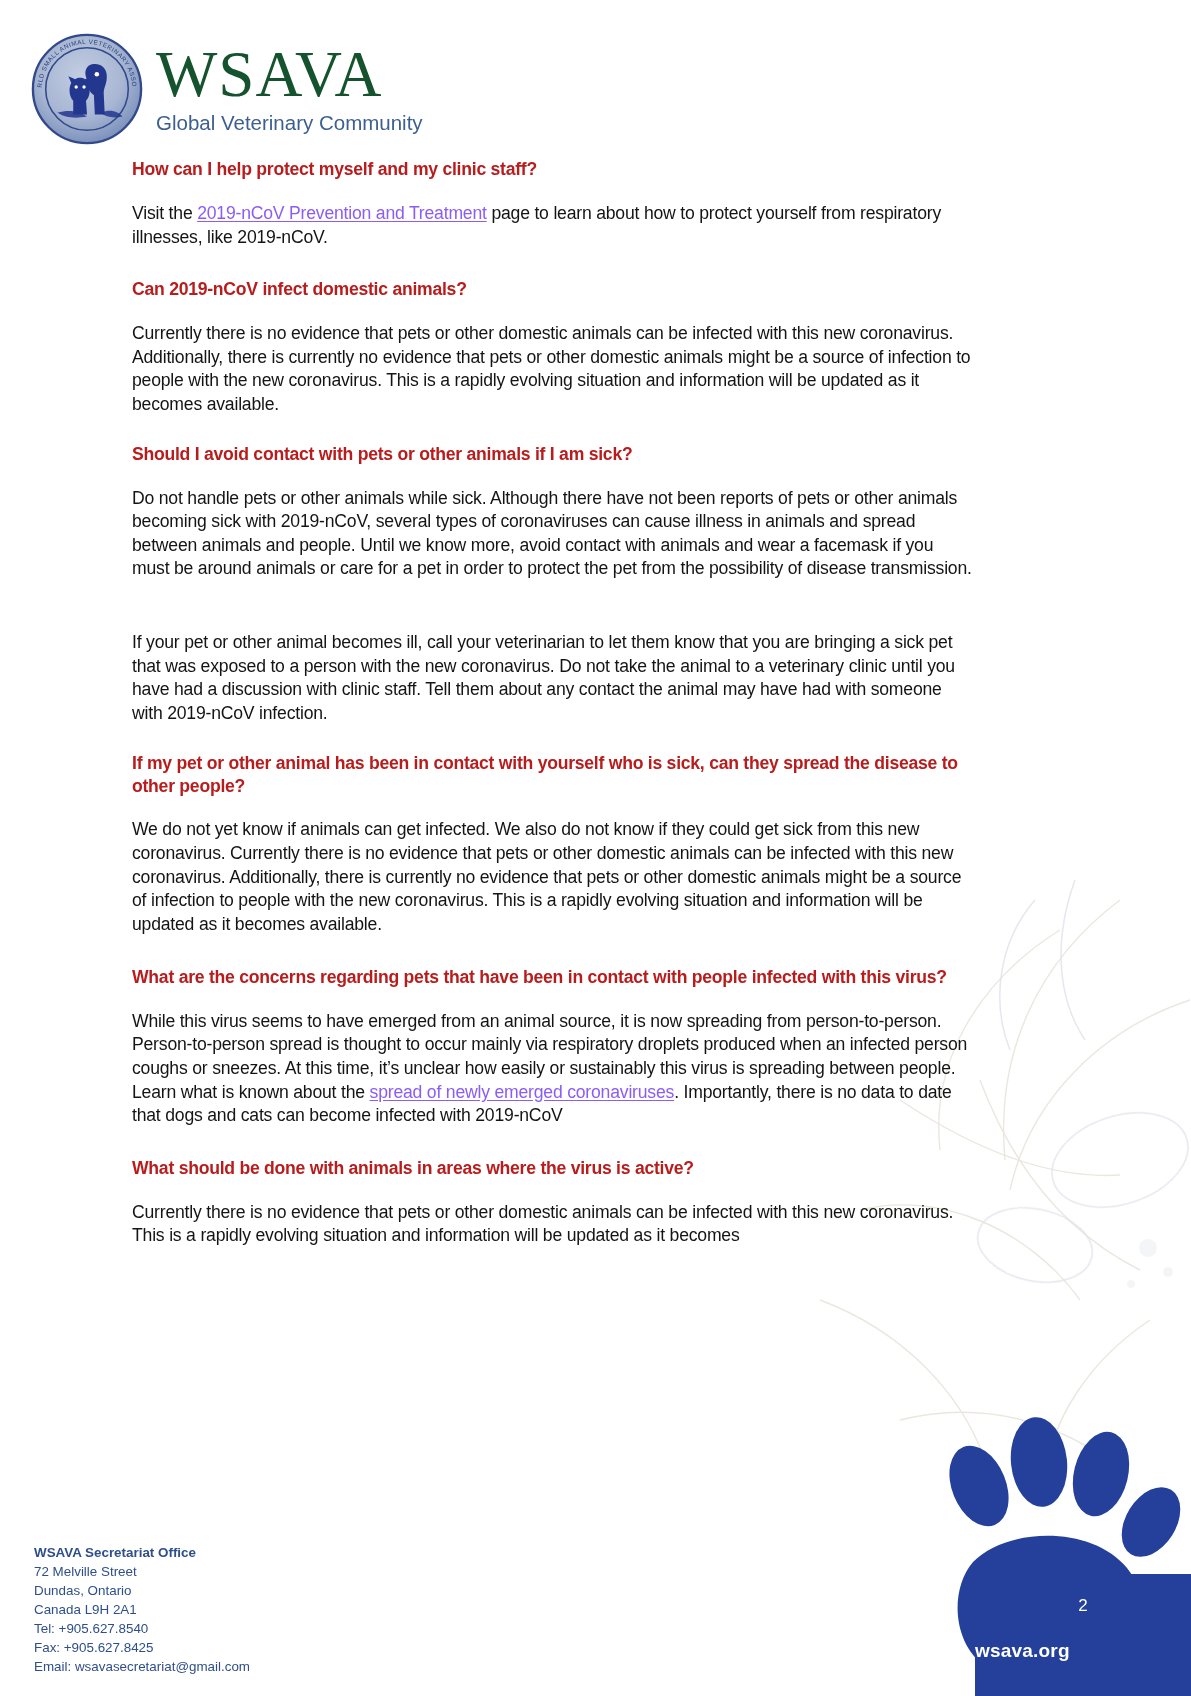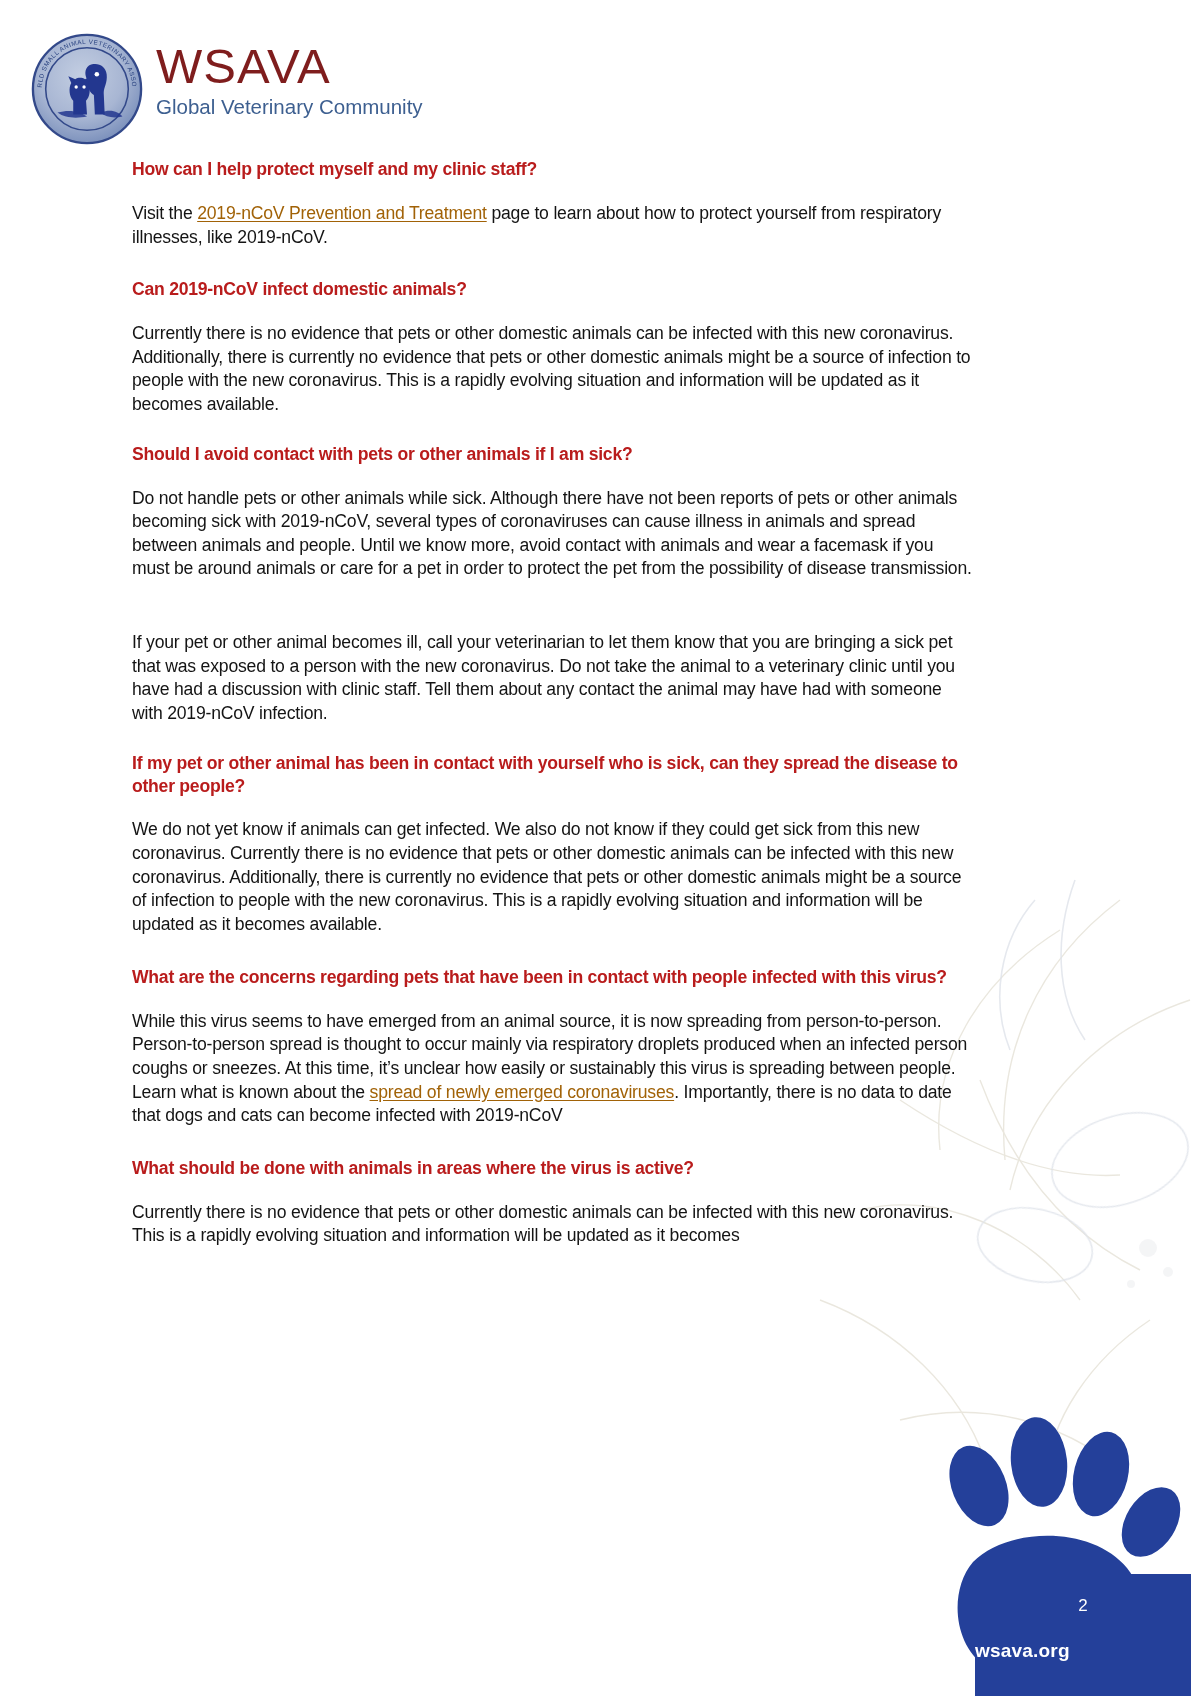--- a/index.html
+++ b/index.html
@@ -41,25 +41,25 @@
     position: absolute;
     left: 0; top: 6px;
     width: 118px; height: 118px;
   }
   .logo-text {
     position: absolute;
     left: 128px;
     top: 18px;
   }
   .logo-word {
-    font-family: Liberation Sans, sans-serif;
-    font-size: 49px;
+    font-family: Liberation Serif, serif;
+    font-size: 65px;
     font-weight: 400;
     letter-spacing: 1px;
-    color: #7f1d1d;
+    color: #14532d;
     line-height: 1;
   }
   .logo-tag {
     font-family: "Liberation Sans", sans-serif;
     font-size: 20.5px;
     font-weight: 400;
     color: #3d5f90;
     line-height: 1;
     margin-top: 6px;
     margin-left: 0;
@@ -89,21 +89,21 @@
     color: #141414;
     line-height: 1.345;
     letter-spacing: -0.2px;
     margin: 0;
   }
   .sp-after-head { height: 21px; }
   .sp-after-para { height: 26px; }
   .sp-after-para-lg { height: 29px; }
 
   a.doclink {
-    color: #a16207;
+    color: #8b5cf6;
     text-decoration: underline;
     text-underline-offset: 2px;
   }
 
   
   .footer {
     position: absolute;
     left: 34px;
     top: 1543px;
     z-index: 3;
@@ -253,20 +253,29 @@
     <div class="sp-after-head"></div>
     <div class="para"><span>While this virus seems to have emerged from an animal source, it is now spreading from person-to-person. Person-to-person spread is thought to occur mainly via respiratory droplets produced when an infected person coughs or sneezes. At this time, it’s unclear how easily or sustainably this virus is spreading between people. Learn what is known about the </span><a class="doclink" href="#">spread of newly emerged coronaviruses</a><span>. Importantly, there is no data to date that dogs and cats can become infected with 2019-nCoV</span></div>
     <div class="sp-after-para-lg"></div>
 
     <div class="q-head">What should be done with animals in areas where the virus is active?</div>
     <div class="sp-after-head"></div>
     <div class="para">Currently there is no evidence that pets or other domestic animals can be infected with this new coronavirus. This is a rapidly evolving situation and information will be updated as it becomes</div>
 
   </div>
 
+  <div class="footer">
+    <div class="footer-title">WSAVA Secretariat Office</div>
+    <div class="footer-line">72 Melville Street</div>
+    <div class="footer-line">Dundas, Ontario</div>
+    <div class="footer-line">Canada L9H 2A1</div>
+    <div class="footer-line">Tel: +905.627.8540</div>
+    <div class="footer-line">Fax: +905.627.8425</div>
+    <div class="footer-line">Email: wsavasecretariat@gmail.com</div>
+  </div>
 
   <div class="paw-block">
     <svg width="330" height="330" viewBox="0 0 330 330">
       <g fill="#24409a">
         <ellipse cx="118" cy="120" rx="27" ry="42" transform="rotate(-22 118 120)"></ellipse>
         <ellipse cx="178" cy="96" rx="28" ry="45" transform="rotate(-6 178 96)"></ellipse>
         <ellipse cx="240" cy="108" rx="27" ry="43" transform="rotate(14 240 108)"></ellipse>
         <ellipse cx="290" cy="156" rx="25" ry="38" transform="rotate(32 290 156)"></ellipse>
         <path d="M112 196 C 148 160, 232 160, 266 202 C 296 240, 278 300, 228 312 C 190 321, 150 318, 124 300 C 92 278, 88 224, 112 196 Z"></path>
       </g>

